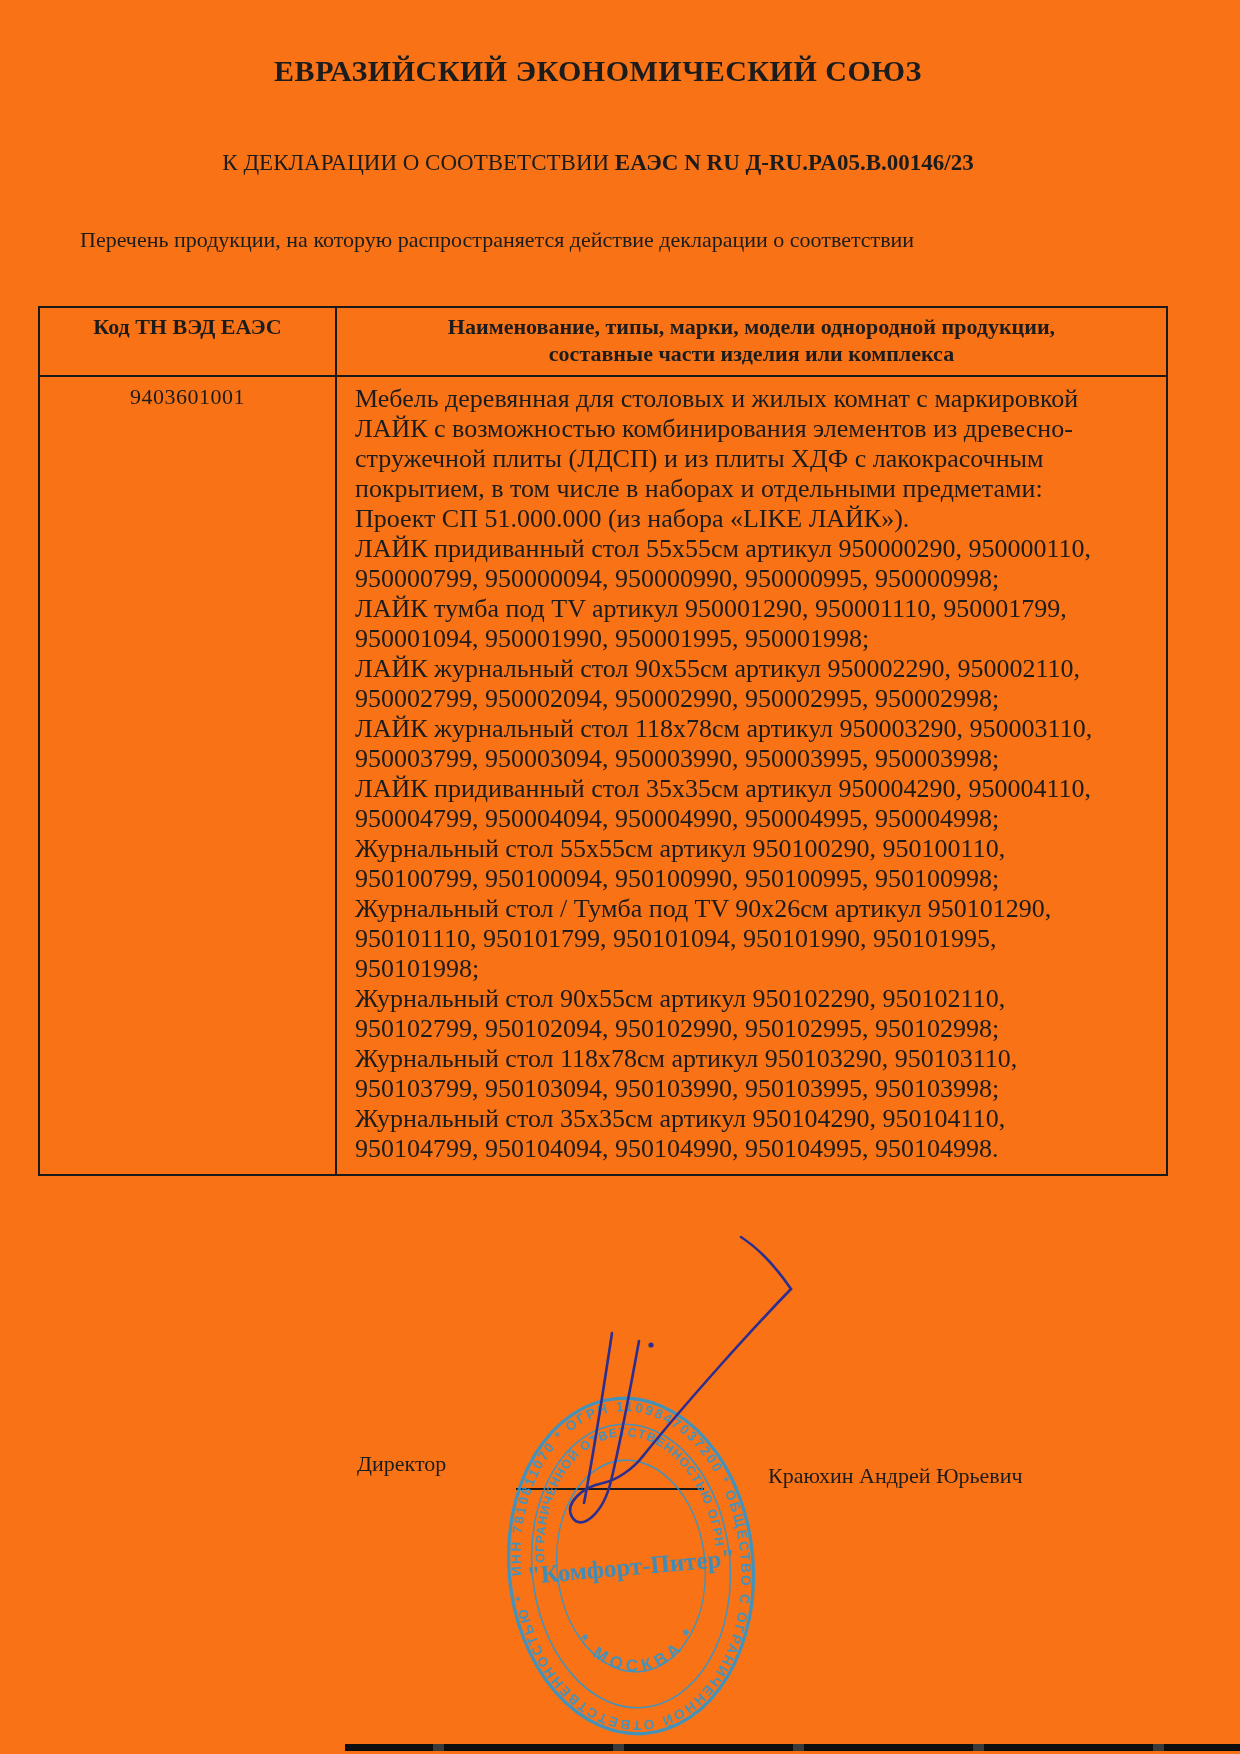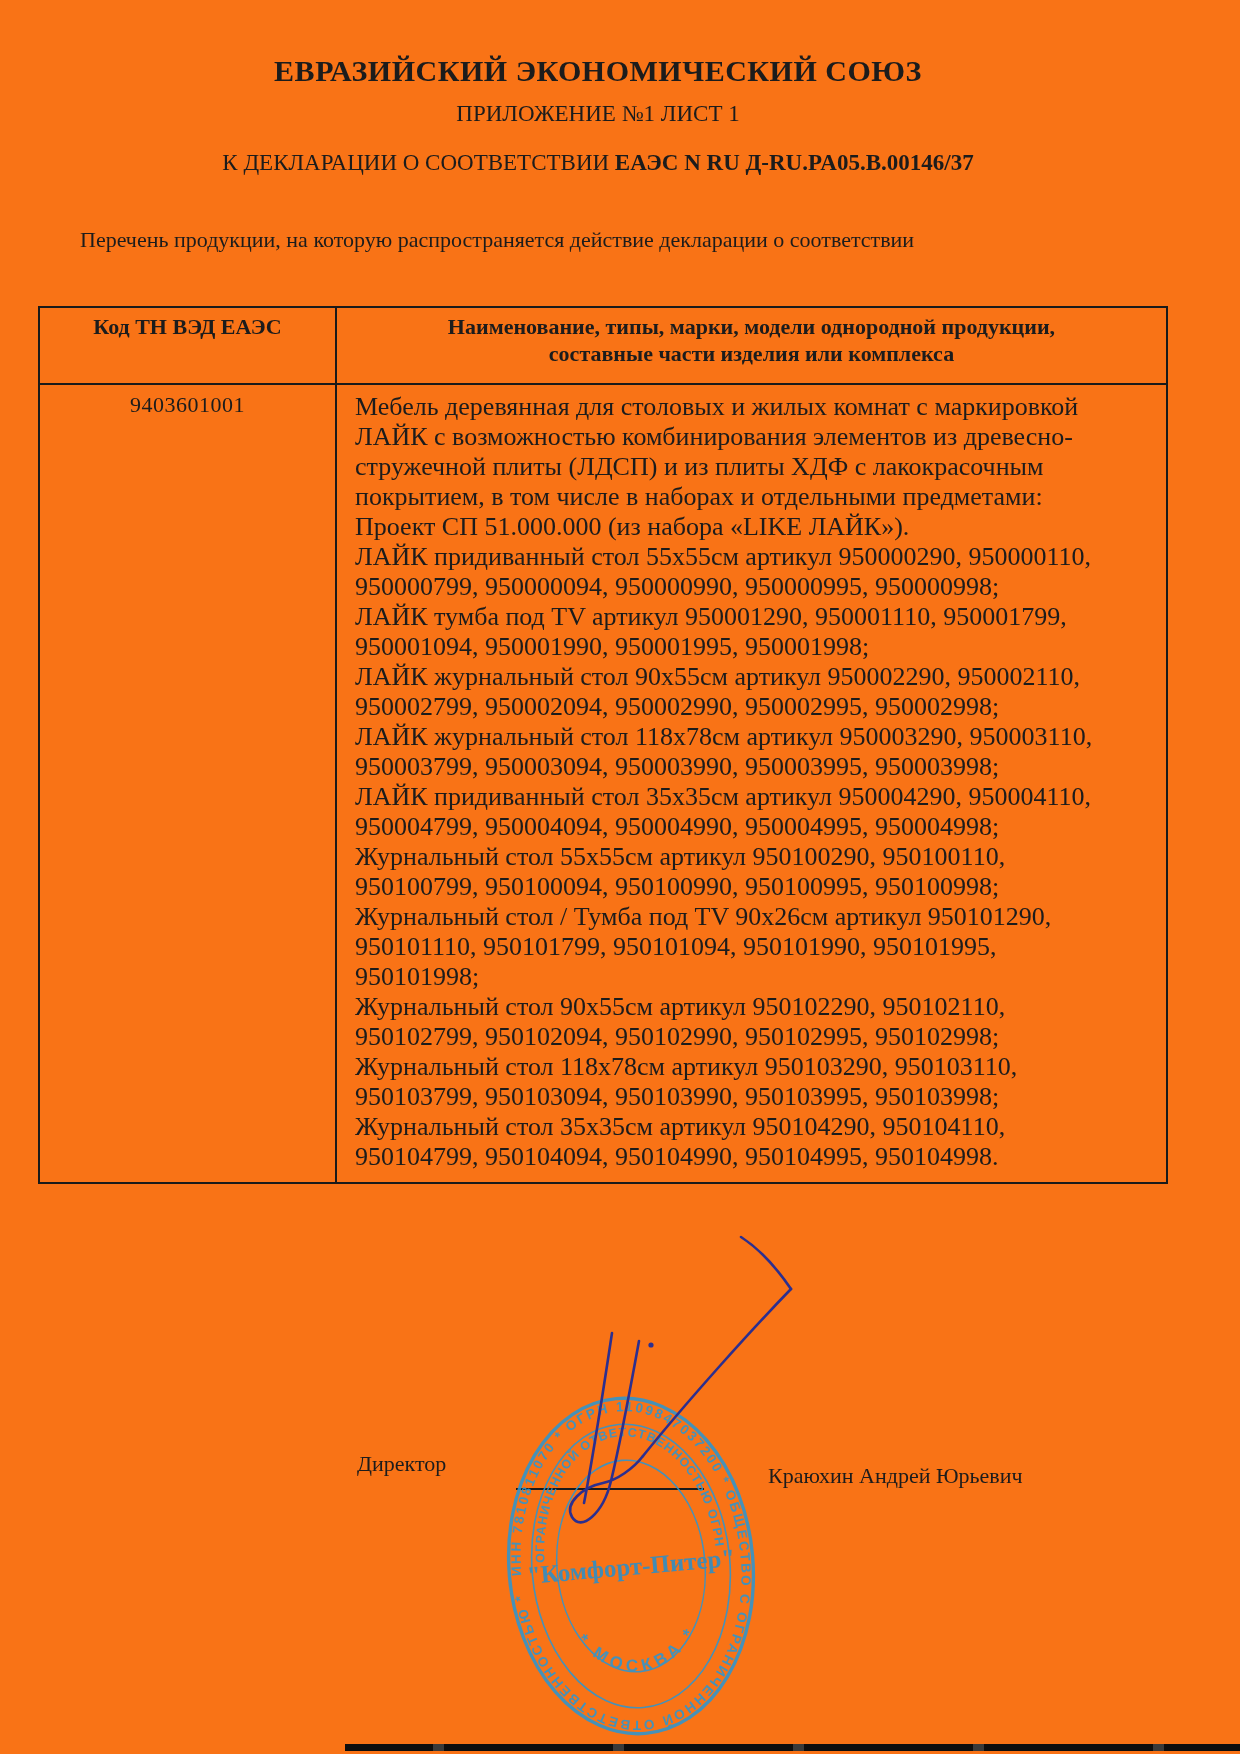--- a/index.html
+++ b/index.html
@@ -22,21 +22,21 @@
     position:absolute;left:38px;top:306px;width:1130px;
     border-collapse:collapse;table-layout:fixed;
   }
   table.doc-table th,table.doc-table td{
     border:2.5px solid #1a1a1a;
     vertical-align:top;
   }
   th.col-code{width:283px;}
   table.doc-table th{
     font-size:22px;font-weight:bold;text-align:center;
-    padding:5px 6px 16px 6px;line-height:27px;white-space:pre-line;margin-top:16px;
+    padding:5px 6px 8px 6px;line-height:27px;white-space:pre-line;margin-top:16px;
   }
   td.cell-code{
     text-align:center;font-size:22px;padding-top:7px;
     letter-spacing:.5px;
   }
   td.cell-desc{
     font-size:26px;line-height:30px;text-align:left;
     padding:7px 16px 10px 18px;white-space:pre-line;
   }
   .sign-label{position:absolute;left:357px;top:1451px;font-size:22px;}
@@ -53,26 +53,25 @@
     background:repeating-linear-gradient(90deg,#0e0e0e 0 88px,#3a3a3a 88px 99px,#0e0e0e 99px 180px);
   }
 </style>
 </head>
 <body>
 
 <div class="page">
 
   <div class="centered-block doc-title">ЕВРАЗИЙСКИЙ ЭКОНОМИЧЕСКИЙ СОЮЗ</div>
 
-  <div class="centered-block doc-subtitle">ПРИЛОЖЕНИЕ №1 ЛИСТ 1</div>
 
   <div class="centered-block doc-declaration">
     <span class="decl-label">К ДЕКЛАРАЦИИ О СООТВЕТСТВИИ</span>
     <span> </span>
-    <span class="decl-number">ЕАЭС N RU Д-RU.PA05.B.00146/37</span>
+    <span class="decl-number">ЕАЭС N RU Д-RU.PA05.B.00146/23</span>
   </div>
 
   <div class="intro">Перечень продукции, на которую распространяется действие декларации о соответствии</div>
 
   <table class="doc-table">
     <thead>
       <tr>
         <th class="col-code">Код ТН ВЭД ЕАЭС</th>
         <th class="col-desc">Наименование, типы, марки, модели однородной продукции,
 составные части изделия или комплекса</th>

